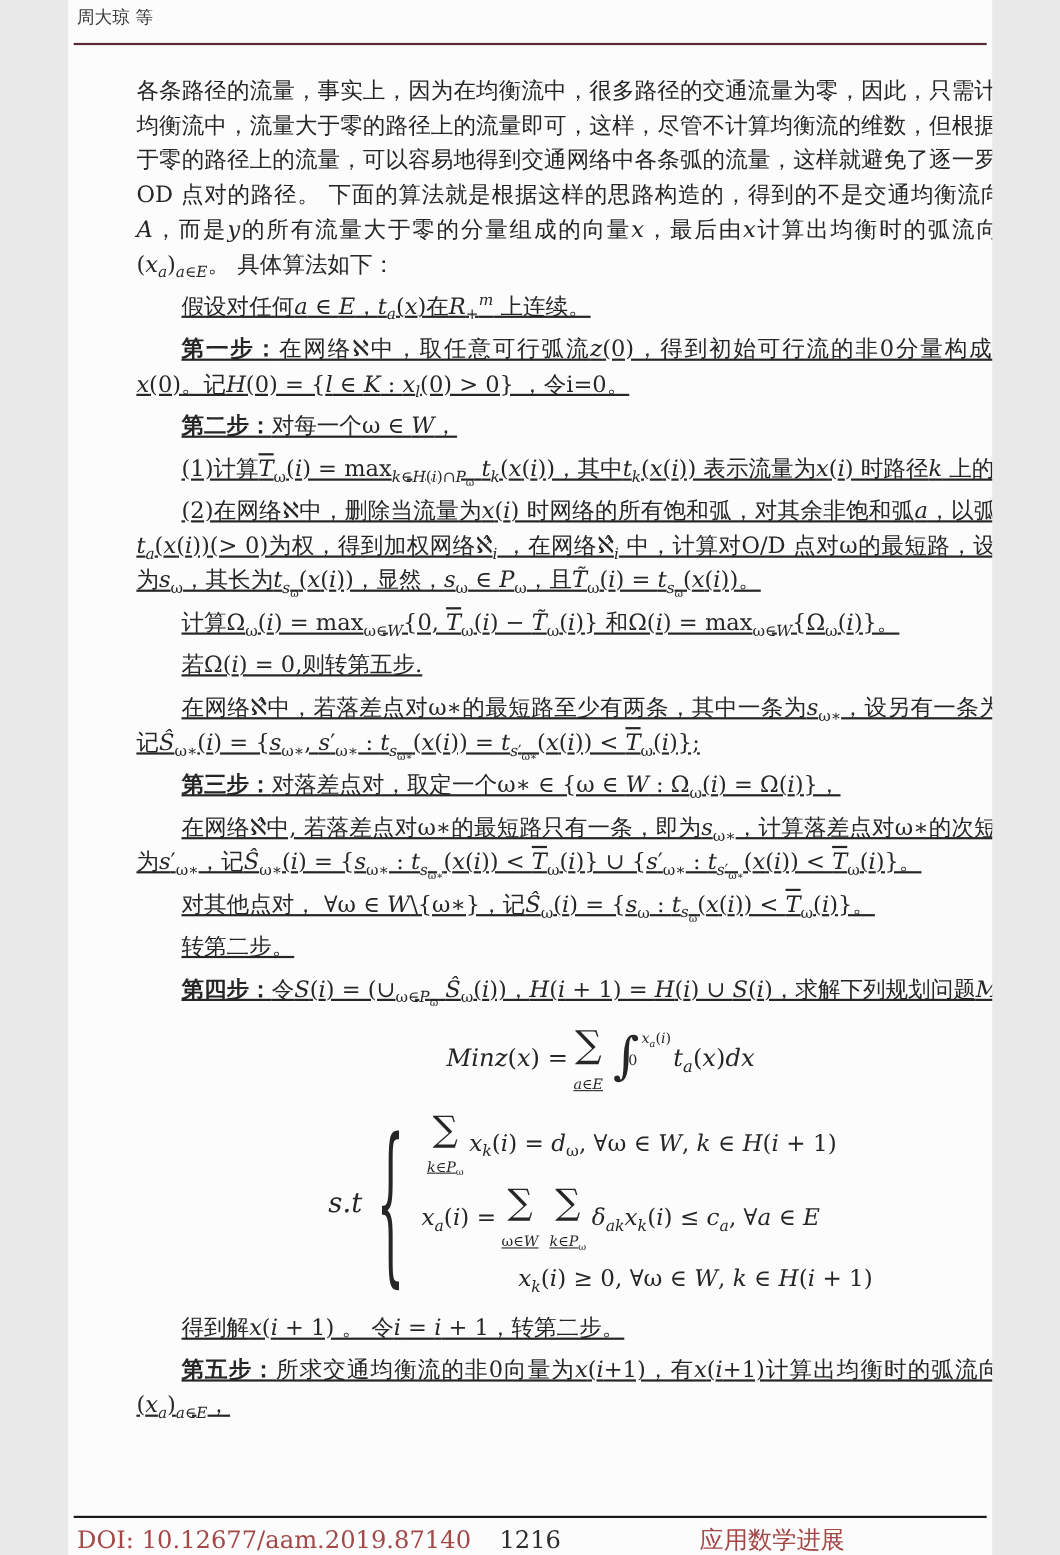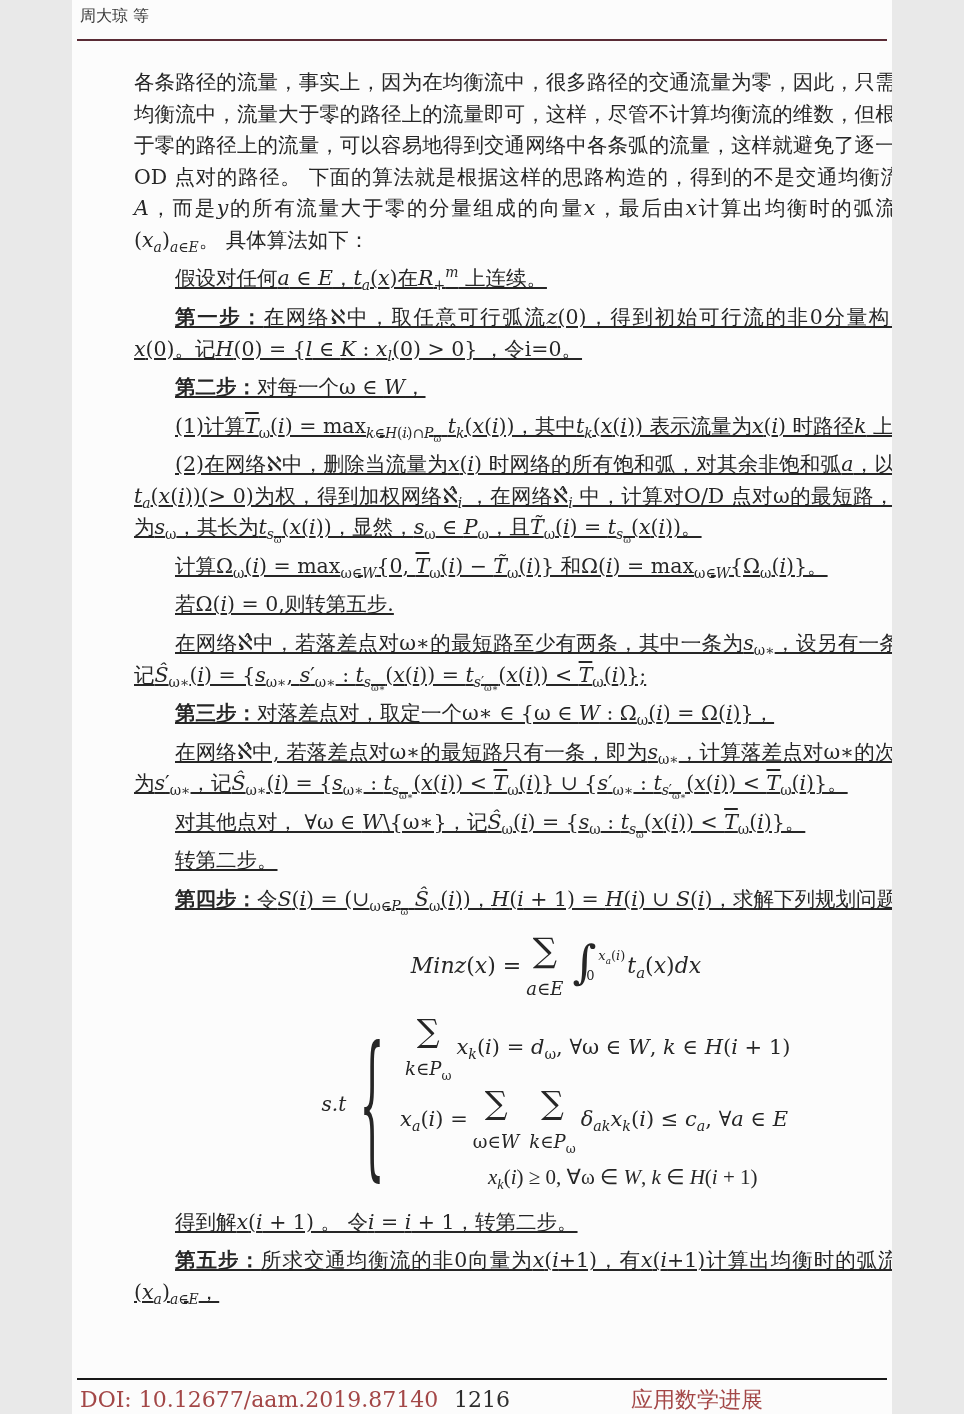--- a/index.html
+++ b/index.html
@@ -1,48 +1,49 @@
 <!DOCTYPE html>
 <html><head>
 <meta charset="utf-8">
 <style>
   html,body{margin:0;padding:0;background:#e9e9e9;}
   .page{
     width:820px;height:1414px;margin:0 auto;position:relative;overflow:hidden;
     background:#fcfcfc;color:#262626;
     font-family:"DejaVu Serif","DejaVu Sans","Liberation Serif",serif;
+    padding-left:20px;
   }
   .header{position:absolute;top:6px;left:8px;font-size:16px;color:#3a3a3a;}
   .hrule{position:absolute;top:39px;left:5px;right:5px;height:2px;background:#5a2b35;}
   .bodytext{
     position:absolute;top:60px;left:62px;width:844px;
     font-size:20.5px;line-height:1.54;text-align:justify;
   }
   .para{margin:7px 0;}
   .ind{text-indent:2em;text-decoration:underline;}
   i{font-style:italic;}
   sub,sup{line-height:0;font-size:68%;}
   .ol{text-decoration:overline;}
   
   .eqwrap{display:flex;justify-content:center;align-items:center;margin:18px 0;text-indent:0;font-size:22px;}
   .bigop{display:inline-flex;flex-direction:column;align-items:center;margin:0 5px;}
   .op{font-size:34px;line-height:.95;}
-  .limb{font-size:18px;line-height:1;margin-top:14px;}
+  .limb{font-size:13px;line-height:1;margin-top:14px;text-decoration:underline;}
   .intwrap{display:inline-flex;align-items:stretch;height:58px;margin:0 4px;}
   .intg{font-size:46px;line-height:1.1;}
-  .intlims{display:inline-flex;flex-direction:column;justify-content:center;font-size:13px;padding:1px 0;}
+  .intlims{display:inline-flex;flex-direction:column;justify-content:flex-start;font-size:13px;padding:1px 0;}
   .iltop{transform:translateX(2px);}
   .ilbot{transform:translateX(-10px);}
   .steq{align-items:center;margin:10px 0 14px;}
-  .stlab{font-size:20px;margin-right:2px;align-self:center;}
+  .stlab{font-size:25px;margin-right:2px;align-self:center;}
   .brace{display:inline-block;font-size:50px;line-height:1;transform:scaleY(3.15) scaleX(.8);margin:0 12px 0 8px;font-weight:400;}
   .crows{display:flex;flex-direction:column;gap:10px;}
   .crow{display:flex;align-items:center;font-size:21px;}
   .crow .op{font-size:32px;}
-  .crow3{margin-left:88px;font-family:Liberation Serif, serif;}
+  .crow3{margin-left:88px;}
   .eqpart{white-space:nowrap;}
   
   .frule{position:absolute;top:1378px;left:5px;right:5px;height:2px;background:#191919;}
   .footer{position:absolute;top:1385px;left:8px;right:8px;display:flex;align-items:baseline;font-size:22px;}
   .fleft{flex:1;color:#a34747;}
   .fcenter{color:#2e2e2e;}
   .fright{flex:1;text-align:center;color:#a34747;}
 </style>
 </head>
 <body>

